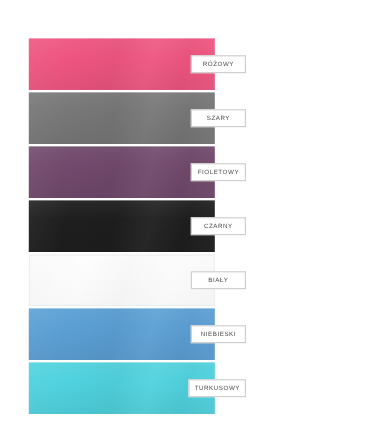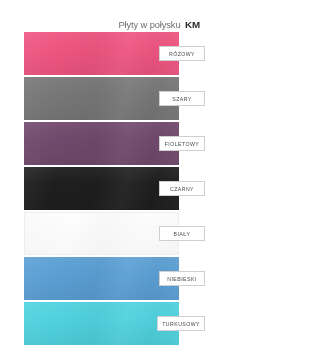--- a/index.html
+++ b/index.html
@@ -133,24 +133,20 @@
     white-space: nowrap;
     text-transform: uppercase;
     line-height: 6px;
   }
 </style>
 </head>
 <body>
 
 <div id="page">
 
-  <div id="header">
-    <span class="title-text">Płyty w połysku</span>
-    <span class="title-code">KM</span>
-  </div>
 
   <div id="swatch-list">
       <div class="swatch-row" style="top: 0px;">
         <div class="swatch-chip" style="background: rgb(238, 85, 128);"></div>
         <div class="swatch-label">
           <span class="swatch-label-text">RÓŻOWY</span>
         </div>
       </div>
       <div class="swatch-row" style="top: 45px;">
         <div class="swatch-chip" style="background: rgb(119, 119, 119);"></div>

